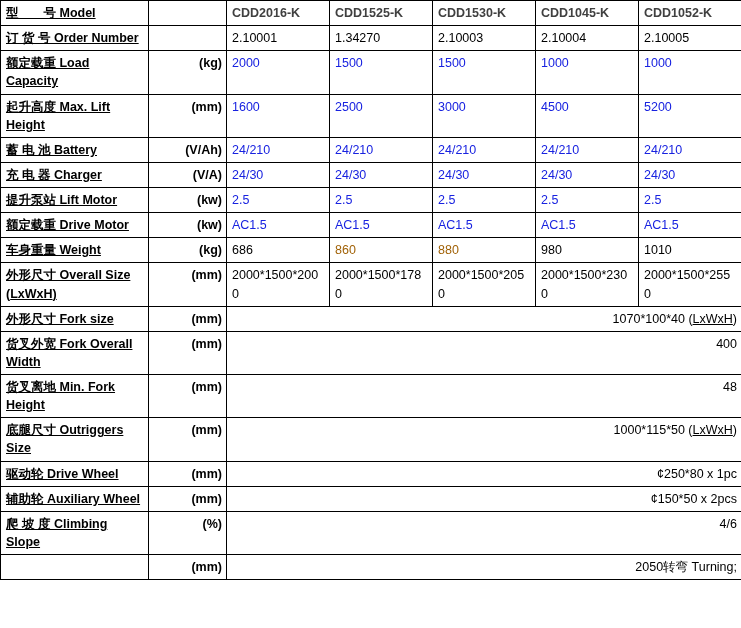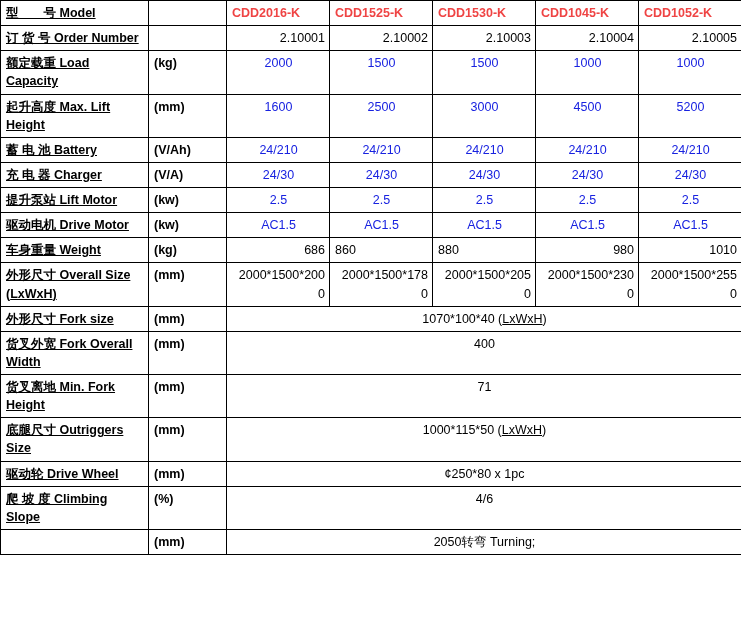--- a/index.html
+++ b/index.html
@@ -29,28 +29,29 @@
   .col-unit  { width: 78px; }
   .col-model { width: 103px; }
   .label-cell {
     white-space: normal;
   }
   .label-cell .lbl {
     font-weight: bold;
     text-decoration: underline;
   }
   .unit-cell {
+    text-align: right;
     font-weight: bold;
     padding-right: 6px;
   }
-  .val-blue { color: #1822e0; text-align: center; }
-  .val-red  { color: #000000; }
-  .val-black { color: #000000; text-align: right; }
-  .hdr-blue { color: #ef4444; font-weight: bold; }
-  .merged { text-align: center; }
+  .val-blue { color: #1822e0; }
+  .val-red  { color: #a16207; }
+  .val-black { color: #000000; }
+  .hdr-blue { color: #404040; font-weight: bold; }
+  .merged { text-align: right; }
   .row-tall td { height: 26px; margin-left: 32px; }
   u { text-decoration: underline; }
 </style>
 </head>
 <body>
 
 <table id="spec-table">
   <colgroup>
     <col class="col-label">
     <col class="col-unit">
@@ -67,21 +68,21 @@
         <td class="hdr-blue">CDD2016-K</td>
         <td class="hdr-blue">CDD1525-K</td>
         <td class="hdr-blue">CDD1530-K</td>
         <td class="hdr-blue">CDD1045-K</td>
         <td class="hdr-blue">CDD1052-K</td>
       </tr>
       <tr>
         <td class="label-cell"><span class="lbl">订 货 号 Order Number</span></td>
         <td class="unit-cell"></td>
         <td class="val-black">2.10001</td>
-        <td class="val-black">2.10002</td>
+        <td class="val-black">1.34270</td>
         <td class="val-black">2.10003</td>
         <td class="val-black">2.10004</td>
         <td class="val-black">2.10005</td>
       </tr>
       <tr>
         <td class="label-cell"><span class="lbl">额定载重 Load Capacity</span></td>
         <td class="unit-cell">(kg)</td>
         <td class="val-blue">2000</td>
         <td class="val-blue">1500</td>
         <td class="val-blue">1500</td>
@@ -118,21 +119,21 @@
       <tr>
         <td class="label-cell"><span class="lbl">提升泵站 Lift Motor</span></td>
         <td class="unit-cell">(kw)</td>
         <td class="val-blue">2.5</td>
         <td class="val-blue">2.5</td>
         <td class="val-blue">2.5</td>
         <td class="val-blue">2.5</td>
         <td class="val-blue">2.5</td>
       </tr>
       <tr>
-        <td class="label-cell"><span class="lbl">驱动电机 Drive Motor</span></td>
+        <td class="label-cell"><span class="lbl">额定载重 Drive Motor</span></td>
         <td class="unit-cell">(kw)</td>
         <td class="val-blue">AC1.5</td>
         <td class="val-blue">AC1.5</td>
         <td class="val-blue">AC1.5</td>
         <td class="val-blue">AC1.5</td>
         <td class="val-blue">AC1.5</td>
       </tr>
       <tr>
         <td class="label-cell"><span class="lbl">车身重量 Weight</span></td>
         <td class="unit-cell">(kg)</td>
@@ -157,31 +158,36 @@
         <td class="merged" colspan="5"><span>1070*100*40 (</span><u>LxWxH</u><span>)</span></td>
       </tr>
       <tr>
         <td class="label-cell"><span class="lbl">货叉外宽 Fork Overall Width</span></td>
         <td class="unit-cell">(mm)</td>
         <td class="merged" colspan="5">400</td>
       </tr>
       <tr>
         <td class="label-cell"><span class="lbl">货叉离地 Min. Fork Height</span></td>
         <td class="unit-cell">(mm)</td>
-        <td class="merged" colspan="5">71</td>
+        <td class="merged" colspan="5">48</td>
       </tr>
       <tr>
         <td class="label-cell"><span class="lbl">底腿尺寸 Outriggers Size</span></td>
         <td class="unit-cell">(mm)</td>
         <td class="merged" colspan="5"><span>1000*115*50 (</span><u>LxWxH</u><span>)</span></td>
       </tr>
       <tr>
         <td class="label-cell"><span class="lbl">驱动轮 Drive Wheel</span></td>
         <td class="unit-cell">(mm)</td>
         <td class="merged" colspan="5">¢250*80 x 1pc</td>
+      </tr>
+      <tr>
+        <td class="label-cell"><span class="lbl">辅助轮 Auxiliary Wheel</span></td>
+        <td class="unit-cell">(mm)</td>
+        <td class="merged" colspan="5">¢150*50 x 2pcs</td>
       </tr>
       <tr>
         <td class="label-cell"><span class="lbl">爬 坡 度 Climbing Slope</span></td>
         <td class="unit-cell">(%)</td>
         <td class="merged" colspan="5">4/6</td>
       </tr>
       <tr>
         <td class="label-cell"></td>
         <td class="unit-cell">(mm)</td>
         <td class="merged" colspan="5">

